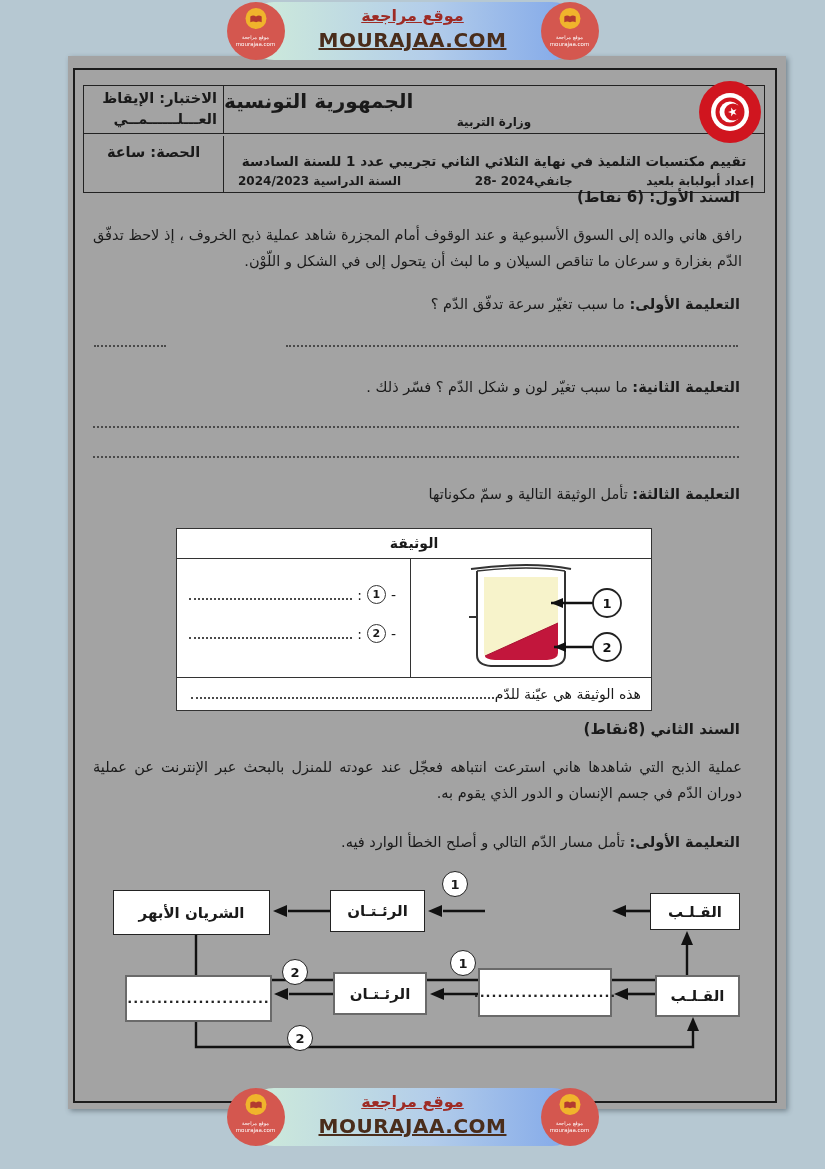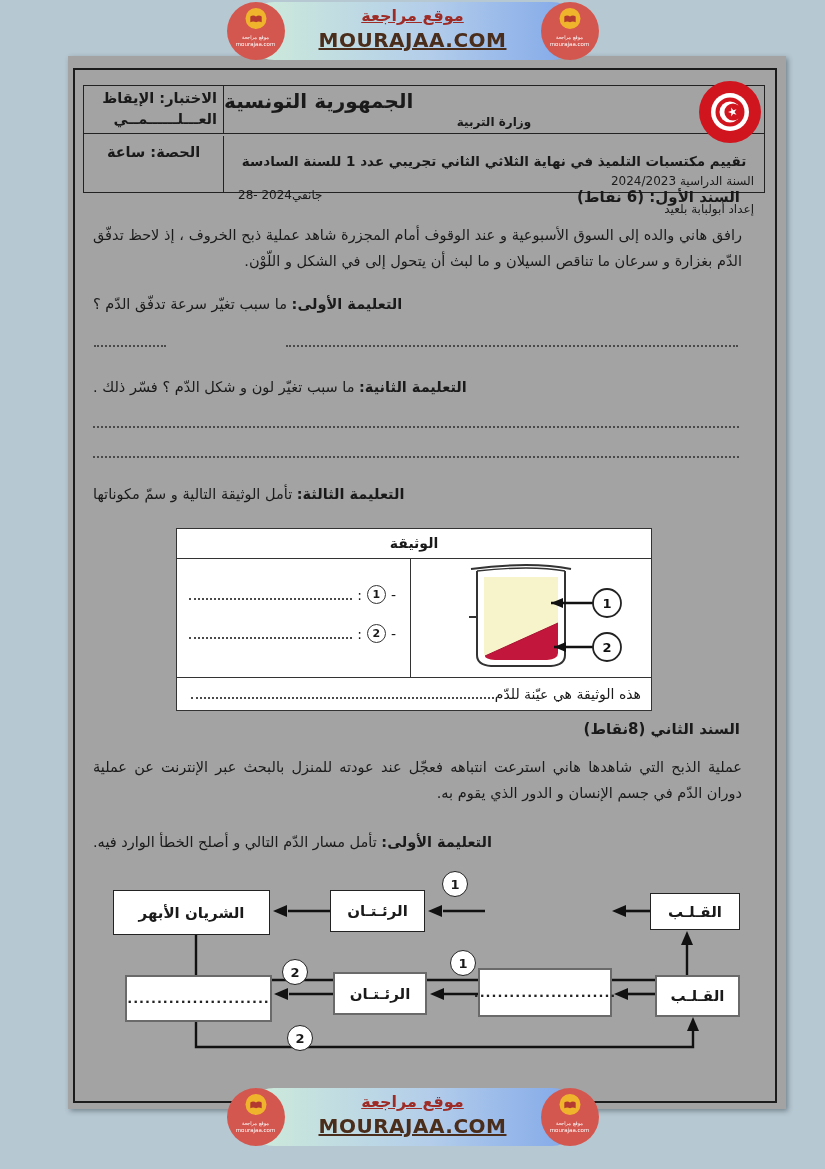--- a/index.html
+++ b/index.html
@@ -32,26 +32,26 @@
   
   .hdr { position:absolute; left:15px; top:29px; width:682px; height:108px; border:1.6px solid #222; }
   .hdr-row1 { position:absolute; left:0; top:0; right:0; height:48px; border-bottom:1.6px solid #222; display:flex; }
   .hdr-row2 { position:absolute; left:0; top:49.6px; right:0; bottom:0; display:flex; }
   .hdr-cell-label { width:140px; border-right:1.6px solid #222; padding:2px 6px; font-weight:bold; font-size:14.5px; text-align:right; line-height:21px; }
   .hdr-cell-main { flex:1; position:relative; }
   .hdr-rep { text-align:left; font-weight:bold; font-size:20px; margin-top:3px; }
   .hdr-min { text-align:center; font-weight:bold; font-size:12px; margin-top:2px; }
   .flag { position:absolute; left:474px; top:-6px; width:64px; height:64px; z-index:3; }
   .hdr-title { text-align:center; font-weight:bold; font-size:13.5px; margin-top:17px; }
-  .hdr-meta { display:flex; justify-content:space-between; padding:5px 10px 0 14px; font-weight:normal; font-size:12px;flex-direction:column; }
+  .hdr-meta { display:flex; justify-content:space-between; padding:5px 10px 0 14px; font-weight:bold; font-size:12px; }
 
   
   .h-sanad { position:absolute; right:46px; font-weight:bold; font-size:15px; direction:rtl; }
   .para { position:absolute; left:25px; right:44px; direction:rtl; text-align:justify; text-align-last:right; font-size:14.5px; line-height:26px; }
-  .inst { position:absolute; left:25px; right:46px; direction:rtl; text-align:left; font-size:14.5px; }
+  .inst { position:absolute; left:25px; right:46px; direction:rtl; text-align:right; font-size:14.5px; }
   .inst b { font-weight:bold; }
   .dotline { position:absolute; height:6px; border-bottom:2.6px dotted #4a4a4a; }
 
   
   .doc-table { position:absolute; left:108px; top:472px; width:476px; border:1.6px solid #333; background:#fff; }
   .dt-head { display:flex; height:30px; border-bottom:1.6px solid #333; }
   .dt-body { display:flex; height:119px; border-bottom:1.6px solid #333; }
   .dt-c-comp { width:234px; border-right:1.6px solid #333; }
   .dt-c-doc { flex:1; }
   .dt-h { font-weight:bold; font-size:14px; text-align:center; line-height:28px; }

